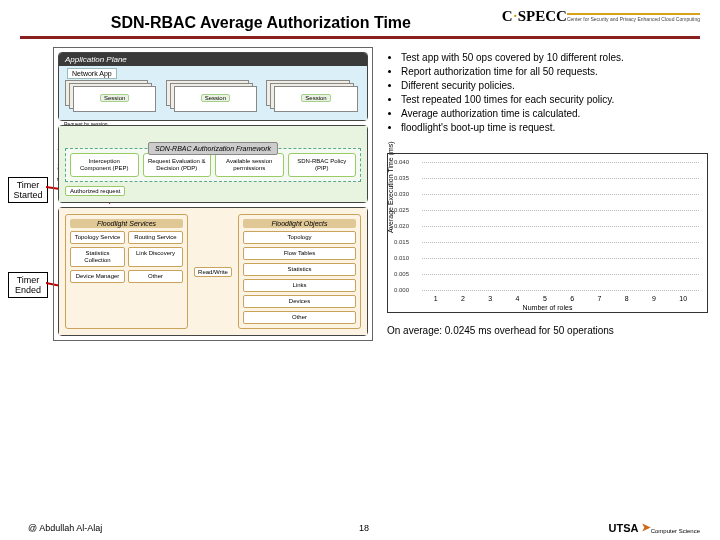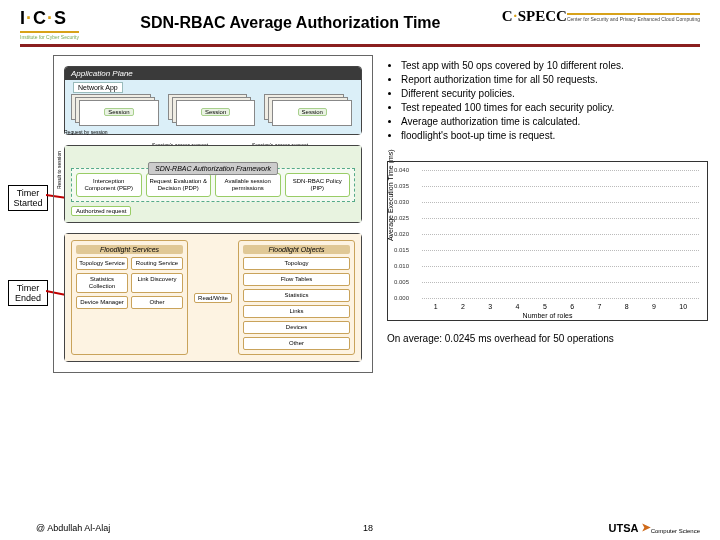--- a/index.html
+++ b/index.html
@@ -21,21 +21,21 @@
 
   
   .main { display: flex; padding: 0 8px; }
   .left-col { width: 45px; flex: 0 0 45px; position: relative; }
   .tag { border: 1px solid #000; padding: 2px 2px; font-size: 9px; line-height: 10px; text-align: center; background: #fff; position: absolute; width: 40px; }
   .tag-started { top: 130px; }
   .tag-ended   { top: 225px; }
   .red-arrow { position: absolute; stroke: #c00000; stroke-width: 2; fill: #c00000; }
 
   .diagram-col { width: 320px; flex: 0 0 320px; border: 1px solid #666; position: relative; font-size: 7px; }
-  .plane { border: 1px solid #444; margin: 10px; border-radius: 4px; position: relative; }
+  .plane { border: 1px solid #444; margin: 4px; border-radius: 4px; position: relative; }
   .plane-hdr { background: #3a3a3a; color: #fff; border-radius: 3px 3px 0 0; padding: 2px 6px; font-style: italic; font-size: 8px; }
 
   .app-plane .body { background: #dbeff8; padding: 14px 6px 6px 6px; display: flex; gap: 6px; position: relative; }
   .net-app-label { position: absolute; top: 2px; left: 8px; background: #fff; border: 1px solid #9bb; padding: 1px 4px; font-size: 7px; }
   .net-stack { position: relative; flex: 1; height: 34px;}
   .nbox { position: absolute; border: 1px solid #888; background: #f0ede4; padding: 2px; font-size: 7px; width: 88%; height: 26px; display:flex; align-items:flex-end; justify-content:center; }
   .nbox.b1 { top: 0; left: 0; }
   .nbox.b2 { top: 3px; left: 4px; }
   .nbox.b3 { top: 6px; left: 8px; background:#fff; }
   .sess { border: 1px solid #a8d08d; background:#eaf3e3; font-size:6px; padding:0 3px; border-radius:2px; align-self:center; margin-bottom:2px;}
@@ -73,35 +73,31 @@
   .chart-grid div { position:absolute; left:0; right:0; border-top:1px dotted #bbb; font-size:6px; color:#333;}
   .bars { position:absolute; inset:0; display:flex; align-items:flex-end; justify-content:space-around; padding:0 4px;}
   .bargrp { display:flex; gap:1px; align-items:flex-end;}
   .bar { width:5px; background:#7fa6c9;}
   .xticks { position:absolute; left:34px; right:8px; bottom:10px; display:flex; justify-content:space-around; font-size:7px;}
   .xlabel { position:absolute; bottom:1px; left:50%; transform:translateX(-50%); font-size:7px;}
 
   .caption { font-size: 10px; margin-top: 12px; }
 
   
-  .footer { position: absolute; bottom: 6px; left: 16px; right: 0; display: flex; align-items: center; justify-content: space-between; padding: 0 20px; font-size: 9px; }
+  .footer { position: absolute; bottom: 6px; left: 8px; right: 0; display: flex; align-items: center; justify-content: space-between; padding: 0 20px; font-size: 9px; }
   .pagenum { position:absolute; left:50%; transform:translateX(-50%); }
   .utsa { display:flex; flex-direction:row; align-items:flex-end;text-align:center; }
   .utsa-top { font-weight:700; font-size:11px; display:flex; align-items:center; gap:3px;}
   .utsa-bird { color:#cf6a1a; }
   .utsa-sub { font-size:6px; }
 </style>
 </head>
 <body>
 
 <div class="header">
-  <div class="logo-left">
-    <span class="logo-ics">I<span class="dot">·</span>C<span class="dot">·</span>S</span>
-    <span class="logo-left-sub">Institute for Cyber Security</span>
-  </div>
   <div class="title">SDN-RBAC Average Authorization Time</div>
   <div class="logo-right">
     <span class="logo-cspecc">C<span class="dot">·</span>SPECC</span>
     <span class="logo-right-sub">Center for Security and Privacy Enhanced Cloud Computing</span>
   </div>
 </div>
 <div class="divider"></div>
 
 <div class="main">
 

